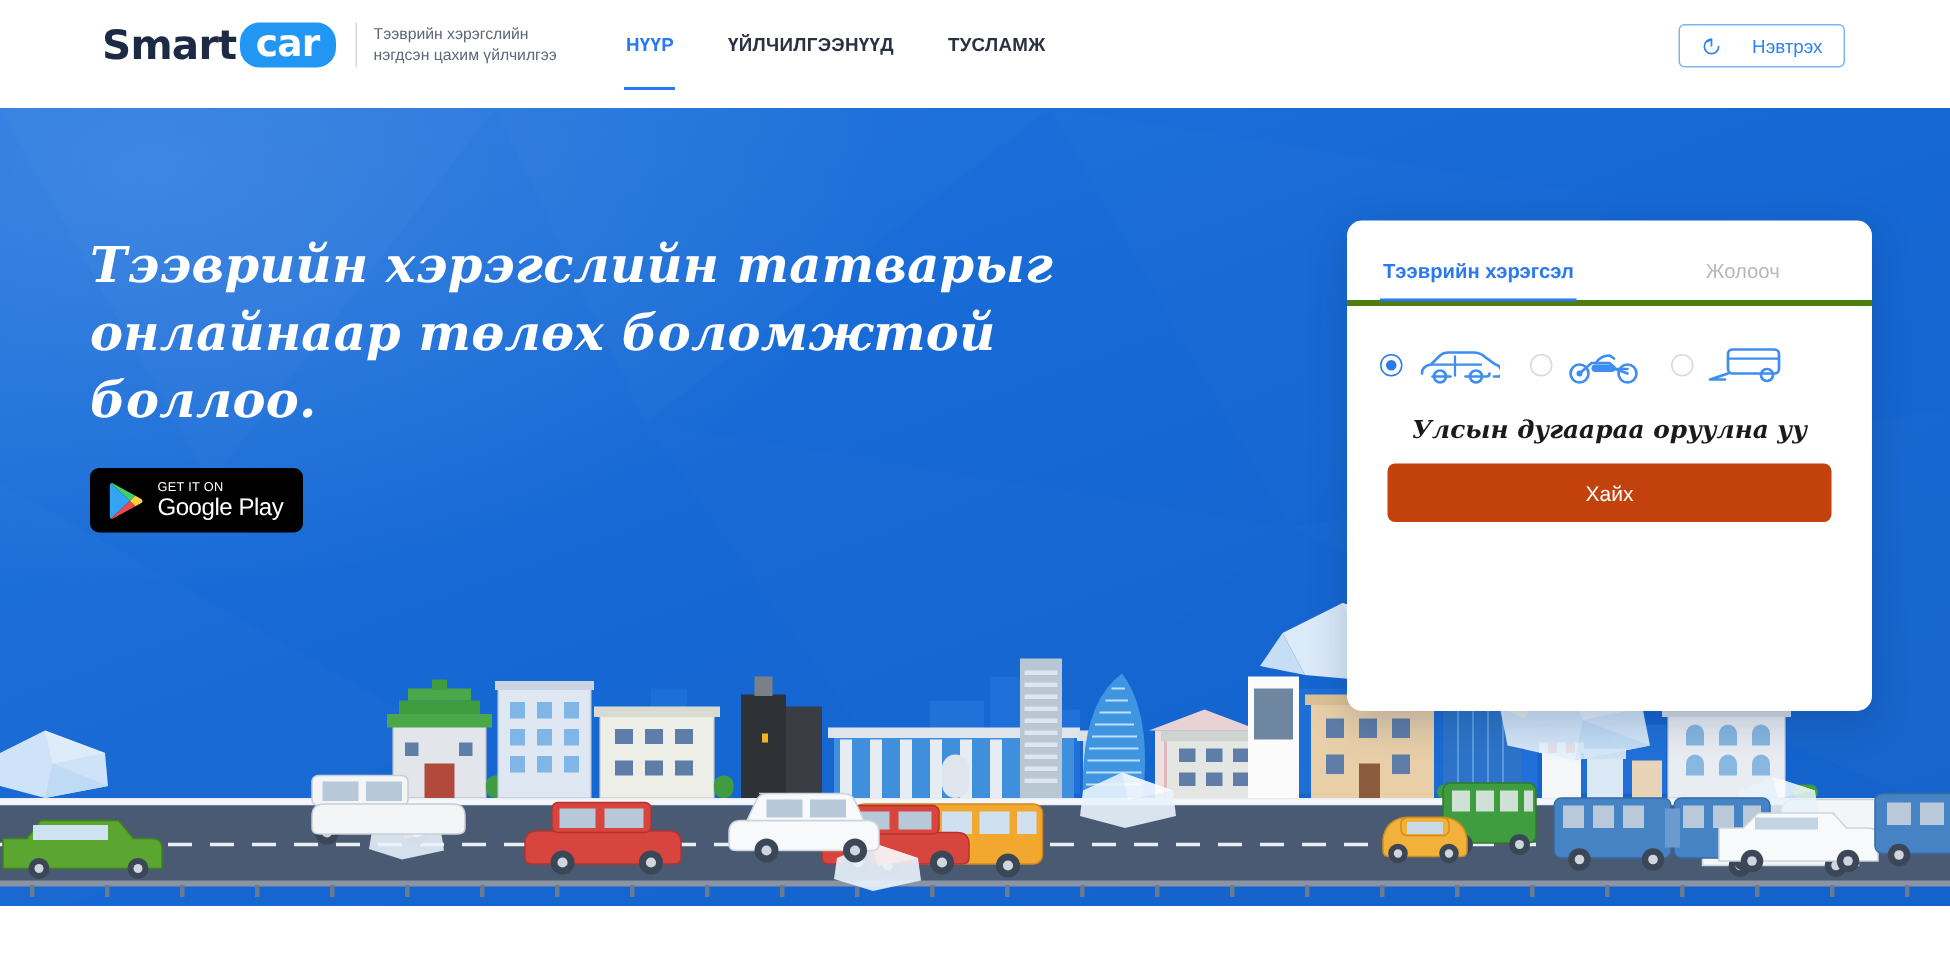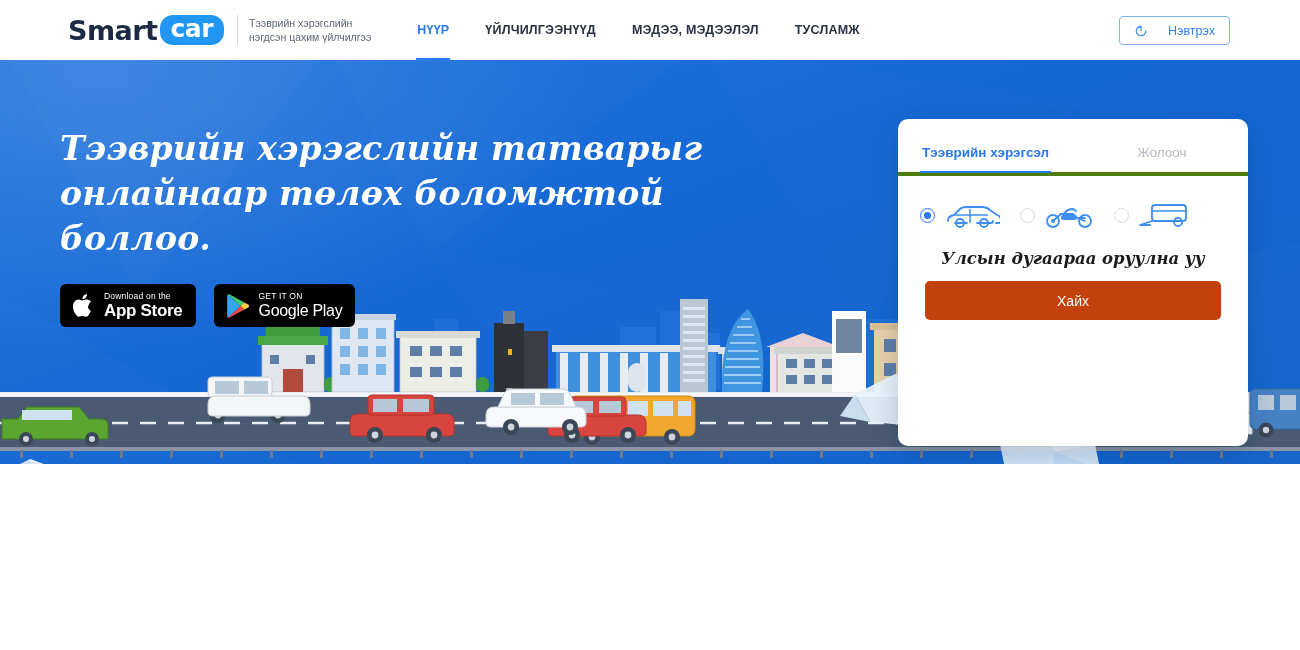--- a/index.html
+++ b/index.html
@@ -55,22 +55,22 @@
     height: 29px; padding: 0 14px;
     border: 1px solid #7fb3f5; border-radius: 4px;
     background: #ffffff; color: #2f82ef;
     font-size: 12.5px; display: flex; align-items: center; gap: 20px;
     cursor: pointer;
   }
   .login-icon { display: block; width: 14px; height: 14px; }
 
   
   .hero {
-    position: absolute; top: 44px; left: 0;
-    width: 1300px; height: 420px;
+    position: absolute; top: 72px; left: 0;
+    width: 1300px; height: 532px;
     background:
       radial-gradient(ellipse 700px 400px at 8% 8%, rgba(255,255,255,0.12), rgba(255,255,255,0) 70%),
       linear-gradient(160deg, #2276df 0%, #1668d4 45%, #1462cb 100%);
     overflow: hidden;
   }
   .hero-facets { position: absolute; inset: 0; opacity: 0.5; }
 
   .hero-text { position: absolute; left: 60px; top: 82px; width: 700px; z-index: 6; }
   .hero-title {
     font-family: "DejaVu Serif", "Liberation Serif", serif;
@@ -175,21 +175,20 @@
       <div class="logo-divider"></div>
       <div class="logo-tagline">
         <div>Тээврийн хэрэгслийн</div>
         <div>нэгдсэн цахим үйлчилгээ</div>
       </div>
     </div>
 
     <div class="nav">
       <div class="nav-item active">НҮҮР</div>
       <div class="nav-item">ҮЙЛЧИЛГЭЭНҮҮД</div>
-      <div class="nav-item">МЭДЭЭ, МЭДЭЭЛЭЛ</div>
       <div class="nav-item">ТУСЛАМЖ</div>
     </div>
 
     <div class="login-btn">
       <svg class="login-icon" viewBox="0 0 20 20">
         <path d="M10 3.2 A6.8 6.8 0 1 0 16.8 10" fill="none" stroke="#2f82ef" stroke-width="1.6" stroke-linecap="round"></path>
         <path d="M10 3.2 L10 9.4 M10 3.2 L6.4 5.3" fill="none" stroke="#2f82ef" stroke-width="1.6" stroke-linecap="round" stroke-linejoin="round"></path>
       </svg>
       <span>Нэвтрэх</span>
     </div>
@@ -204,30 +203,20 @@
       <polygon points="0,250 300,420 0,552" fill="#ffffff" opacity="0.03"></polygon>
       <polygon points="430,210 860,280 620,480" fill="#ffffff" opacity="0.02"></polygon>
       <polygon points="860,280 1300,200 1300,470" fill="#ffffff" opacity="0.03"></polygon>
     </svg>
 
     <div class="hero-text">
       <div class="hero-title">Тээврийн хэрэгслийн татварыг онлайнаар төлөх боломжтой боллоо.</div>
 
       <div class="badges">
 
-        <div class="badge">
-          <svg width="25" height="29" viewBox="0 0 25 29">
-            <path d="M17.5 15.3c0-3 2.4-4.4 2.5-4.5-1.4-2-3.5-2.3-4.2-2.3-1.8-.2-3.5 1-4.4 1-.9 0-2.3-1-3.8-1-1.9 0-3.7 1.1-4.7 2.9-2 3.5-.5 8.6 1.4 11.4.9 1.4 2.1 2.9 3.5 2.9 1.4-.1 1.9-.9 3.6-.9s2.1.9 3.6.9c1.5 0 2.4-1.4 3.3-2.8 1-1.6 1.5-3.1 1.5-3.2-.1 0-2.9-1.2-2.9-4.4z" fill="#ffffff"></path>
-            <path d="M14.8 6.5c.8-.9 1.3-2.2 1.1-3.5-1.1.1-2.5.8-3.3 1.7-.7.8-1.3 2.1-1.1 3.4 1.2.1 2.5-.6 3.3-1.6z" fill="#ffffff"></path>
-          </svg>
-          <div class="badge-txt">
-            <span class="badge-small">Download on the</span>
-            <span class="badge-big">App Store</span>
-          </div>
-        </div>
 
         <div class="badge">
           <svg width="26" height="28" viewBox="0 0 26 28">
             <path d="M3 2.2 L15.6 14 L3 25.8 C2.5 25.5 2.2 24.9 2.2 24.1 L2.2 3.9 C2.2 3.1 2.5 2.5 3 2.2 Z" fill="#34a5f5"></path>
             <path d="M3 2.2 C3.4 2 3.9 2 4.4 2.3 L19.3 10.5 L15.6 14 Z" fill="#3ecf6d"></path>
             <path d="M3 25.8 L15.6 14 L19.3 17.5 L4.4 25.7 C3.9 26 3.4 26 3 25.8 Z" fill="#f04a4a"></path>
             <path d="M19.3 10.5 L23.2 12.6 C24.3 13.3 24.3 14.7 23.2 15.4 L19.3 17.5 L15.6 14 Z" fill="#ffcf3f"></path>
           </svg>
           <div class="badge-txt">
             <span class="badge-small">GET IT ON</span>

